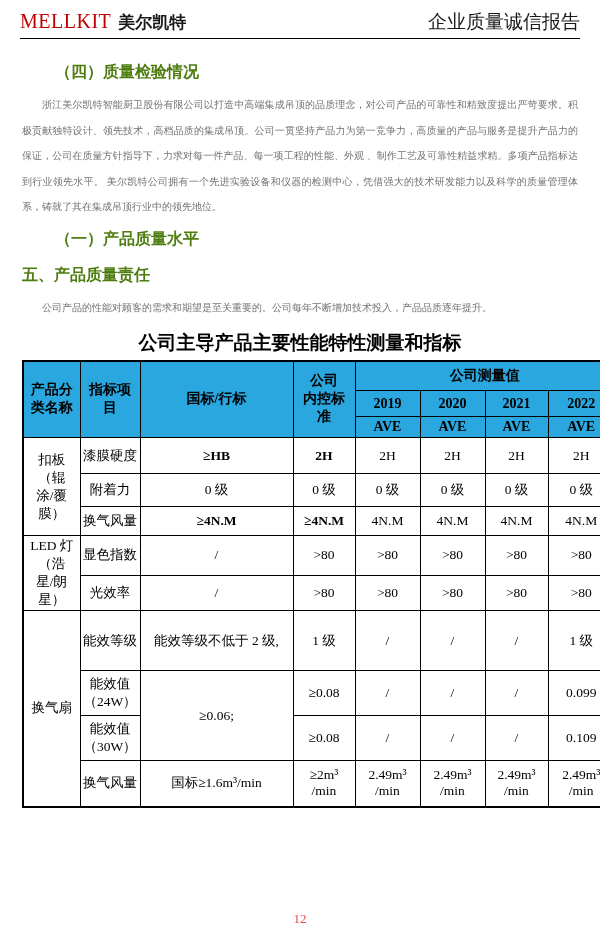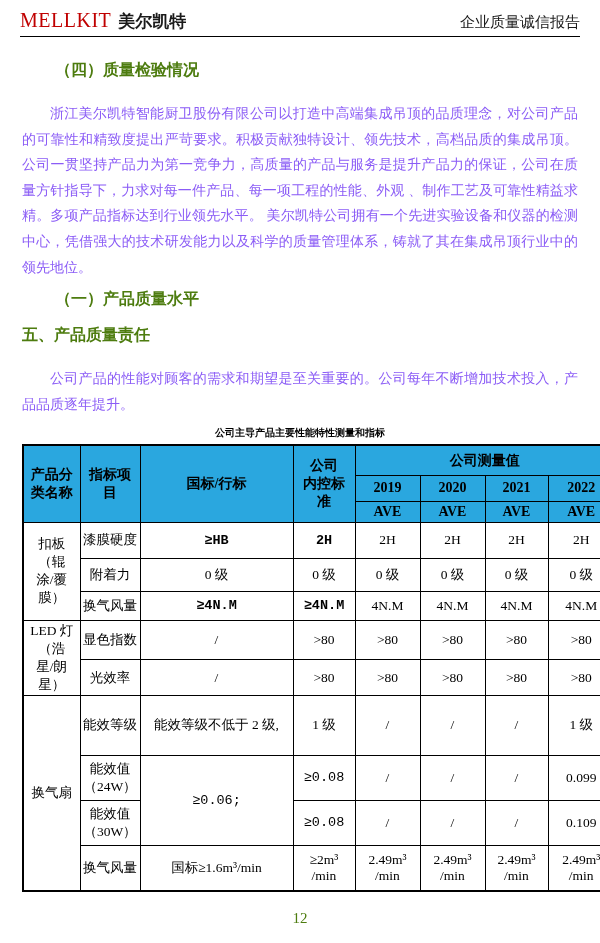--- a/index.html
+++ b/index.html
@@ -9,54 +9,54 @@
     font-family:"Liberation Serif", serif; color:#1a1a1a; position:relative; overflow:hidden;
   }
   
   .page-header {
     margin:0 20px; padding-top:9px; padding-bottom:3px;
     display:flex; justify-content:space-between; align-items:baseline;
     border-bottom:1.5px solid #000;
   }
   .brand-en { color:var(--brand,#C00000); font-size:20px; letter-spacing:0.5px; }
   .brand-cn { color:#1a1a1a; font-size:17px; font-weight:bold; margin-left:7px; }
-  .doc-title { font-size:15px; color:#1a1a1a; }
+  .doc-title { font-size:19px; color:#1a1a1a; }
   
   .content { margin:0 22px; }
   .sec-heading { font-size:16px; font-weight:bold; color:#4d7c0f; }
   .h-indent { margin-left:33px; }
   .h4 { margin-top:23px; }
   .h5 { margin-top:15px; }
   .h51 { margin-top:9px; }
   p.body-para {
-    font-size:14px; line-height:25.6px; text-align:justify; text-indent:2em;
-    margin-top:20px; color:#8b5cf6;
-  }
-  .table-title { text-align:center; font-weight:bold; font-size:10px; margin-top:9px; color:#000; }
+    font-size:10px; line-height:25.6px; text-align:justify; text-indent:2em;
+    margin-top:9px; color:#737373;
+  }
+  .table-title { text-align:center; font-weight:bold; font-size:19px; margin-top:9px; color:#000; }
   
   table.quality {
     width:594px; margin:4px auto 0; border-collapse:collapse; table-layout:fixed;
     border:2px solid #000;
   }
   table.quality th, table.quality td {
     border:1px solid #000; text-align:center; vertical-align:middle;
     padding:1px 2px; font-size:13.5px; color:#000; overflow:hidden;
   }
   table.quality thead th { background:var(--accent,#2AA7DF); font-weight:bold; font-size:14px; }
   th.year { font-size:15px; }
   th.ave  { font-size:14px; }
   .pre { white-space:pre-line; }
   td.left { text-align:left; padding-left:5px;margin-left:32px; }
-  .sans { font-family:Liberation Mono, monospace; }
+  .sans { font-family:Liberation Serif, serif; }
   .bold { font-weight:bold; }
   td.group, td.indicator { font-size:14px; }
   
   .page-footer {
     position:absolute; bottom:16px; left:0; width:100%;
-    text-align:center; font-size:15px; color:#4d7c0f;
+    text-align:center; font-size:13px; color:#ef4444;
   }
 </style>
 </head>
 <body>
 
 <div class="page">
 
   <div class="page-header">
     <div>
       <span class="brand-en">MELLKIT</span><span class="brand-cn">美尔凯特</span>

